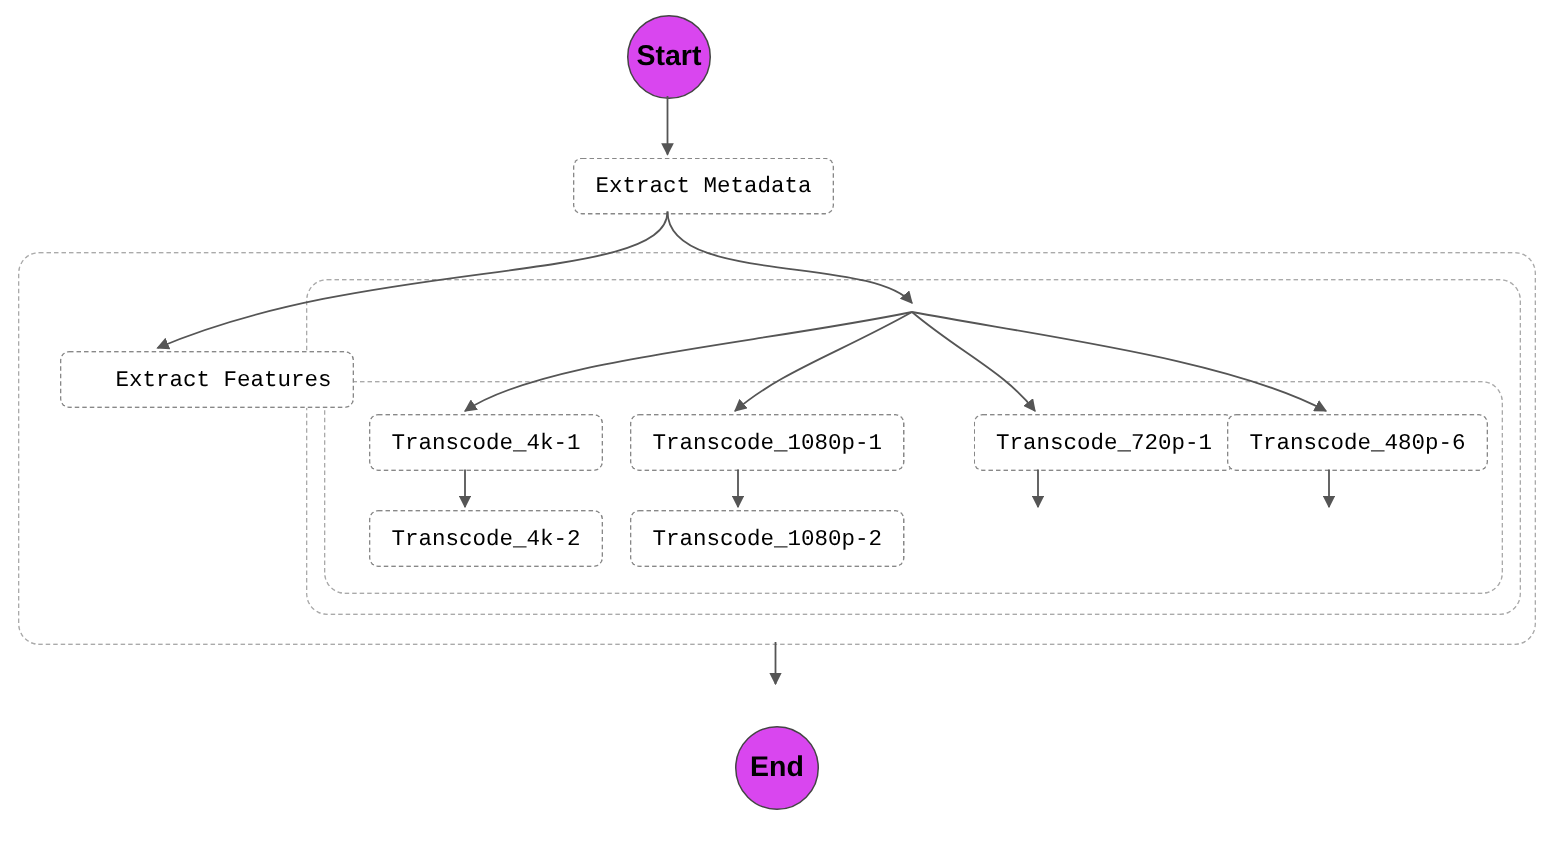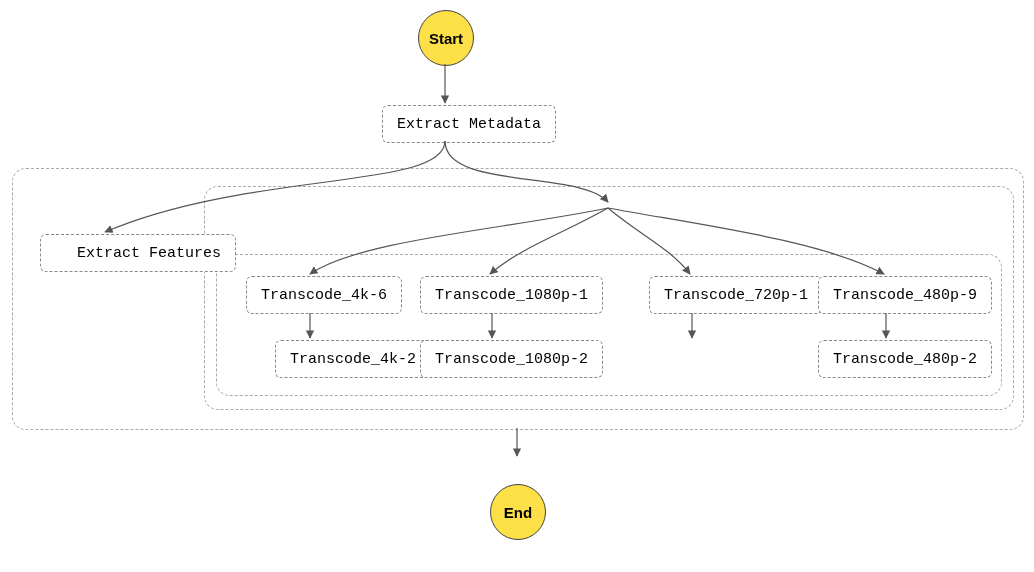--- a/index.html
+++ b/index.html
@@ -15,27 +15,27 @@
   .canvas {
     position: relative;
     width: 1034px;
     height: 572px;
   }
   .circle {
     position: absolute;
     width: 54px;
     height: 54px;
     border-radius: 50%;
-    background: #fde047;
+    background: #d946ef;
     border: 1px solid #444;
     display: flex;
     align-items: center;
     justify-content: center;
     font-weight: 600;
-    font-size: 15px;
+    font-size: 19px;
   }
   .node {
     position: absolute;
     border: 1px dashed #888;
     border-radius: 6px;
     background: #fff;
     display: flex;
     align-items: center;
     justify-content: center;
     padding: 0 14px;
@@ -59,30 +59,29 @@
   <div class="node" style="left:382px; top:105px;">Extract Metadata</div>
 
   <div class="group" style="left:12px; top:168px; width:1010px; height:260px;"></div>
 
   <div class="group" style="left:204px; top:186px; width:808px; height:222px;"></div>
 
   <div class="group" style="left:216px; top:254px; width:784px; height:140px;"></div>
 
   <div class="node" style="left:40px; top:234px;padding-left:36px;">Extract Features</div>
 
-  <div class="node" style="left:246px; top:276px;">Transcode_4k-6</div>
-  <div class="node" style="left:246px; top:340px;margin-left:29px;">Transcode_4k-2</div>
+  <div class="node" style="left:246px; top:276px;">Transcode_4k-1</div>
+  <div class="node" style="left:246px; top:340px;">Transcode_4k-2</div>
 
   <div class="node" style="left:420px; top:276px;">Transcode_1080p-1</div>
   <div class="node" style="left:420px; top:340px;">Transcode_1080p-2</div>
 
   <div class="node" style="left:624px; top:276px;margin-left:25px;">Transcode_720p-1</div>
 
-  <div class="node" style="left:818px; top:276px;">Transcode_480p-9</div>
-  <div class="node" style="left:818px; top:340px;">Transcode_480p-2</div>
+  <div class="node" style="left:818px; top:276px;">Transcode_480p-6</div>
 
   <div class="circle" style="left:490px; top:484px;">End</div>
 
   <svg width="1034" height="572" style="position:absolute;left:0;top:0;pointer-events:none">
     <defs>
       <marker id="arrow" viewBox="0 0 10 10" refX="9" refY="5" markerWidth="7" markerHeight="7" orient="auto-start-reverse">
         <path d="M 0 0 L 10 5 L 0 10 z" fill="#555"></path>
       </marker>
     </defs>
     <g stroke="#555" stroke-width="1.2" fill="none" marker-end="url(#arrow)">

